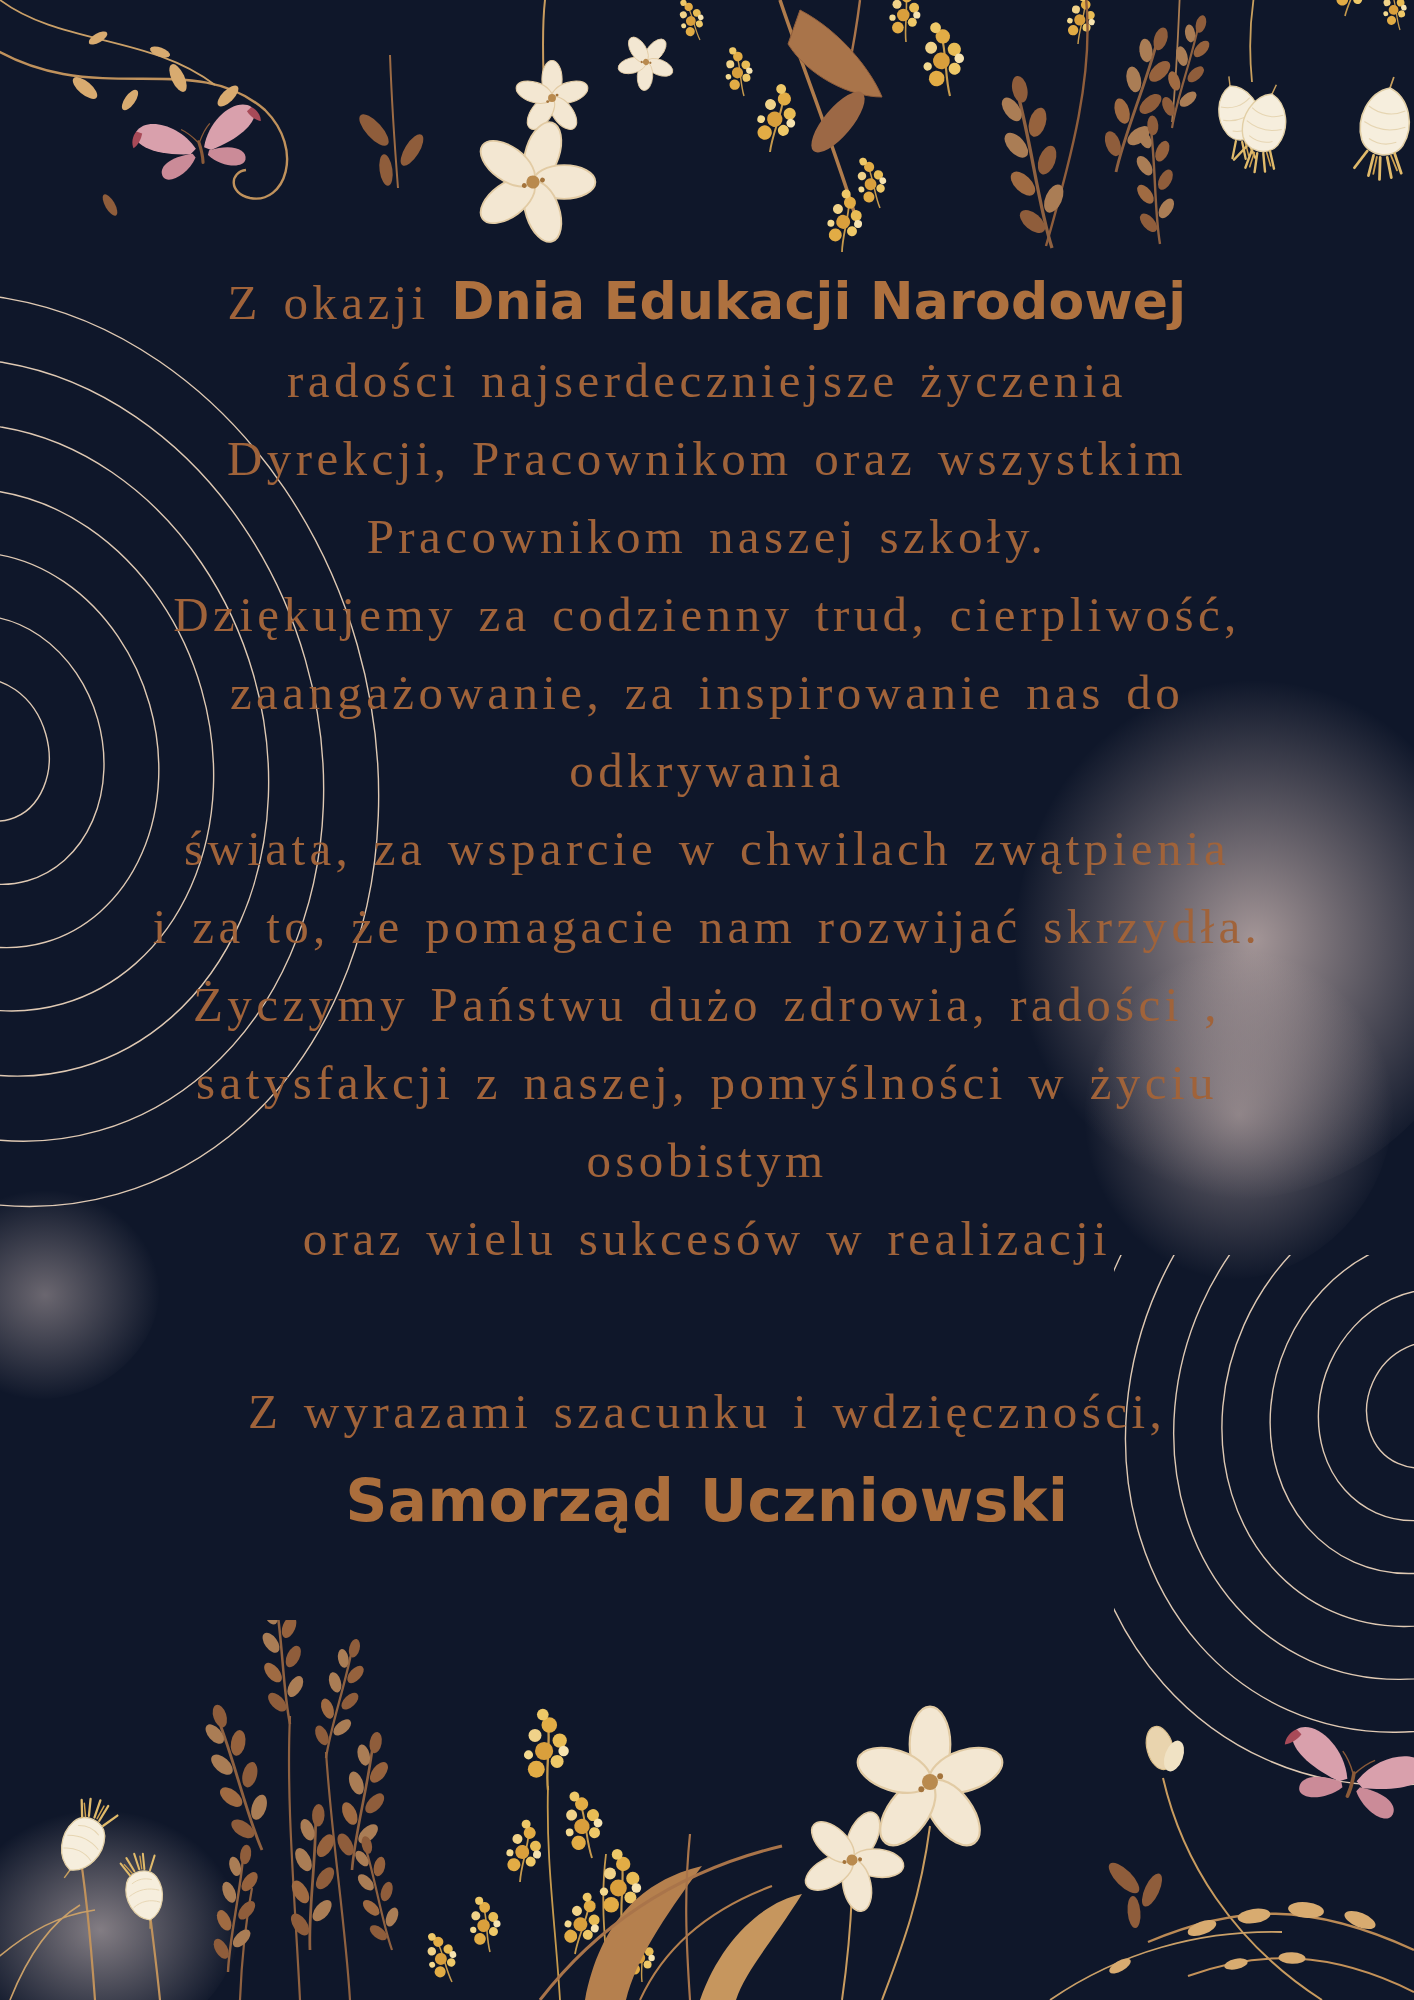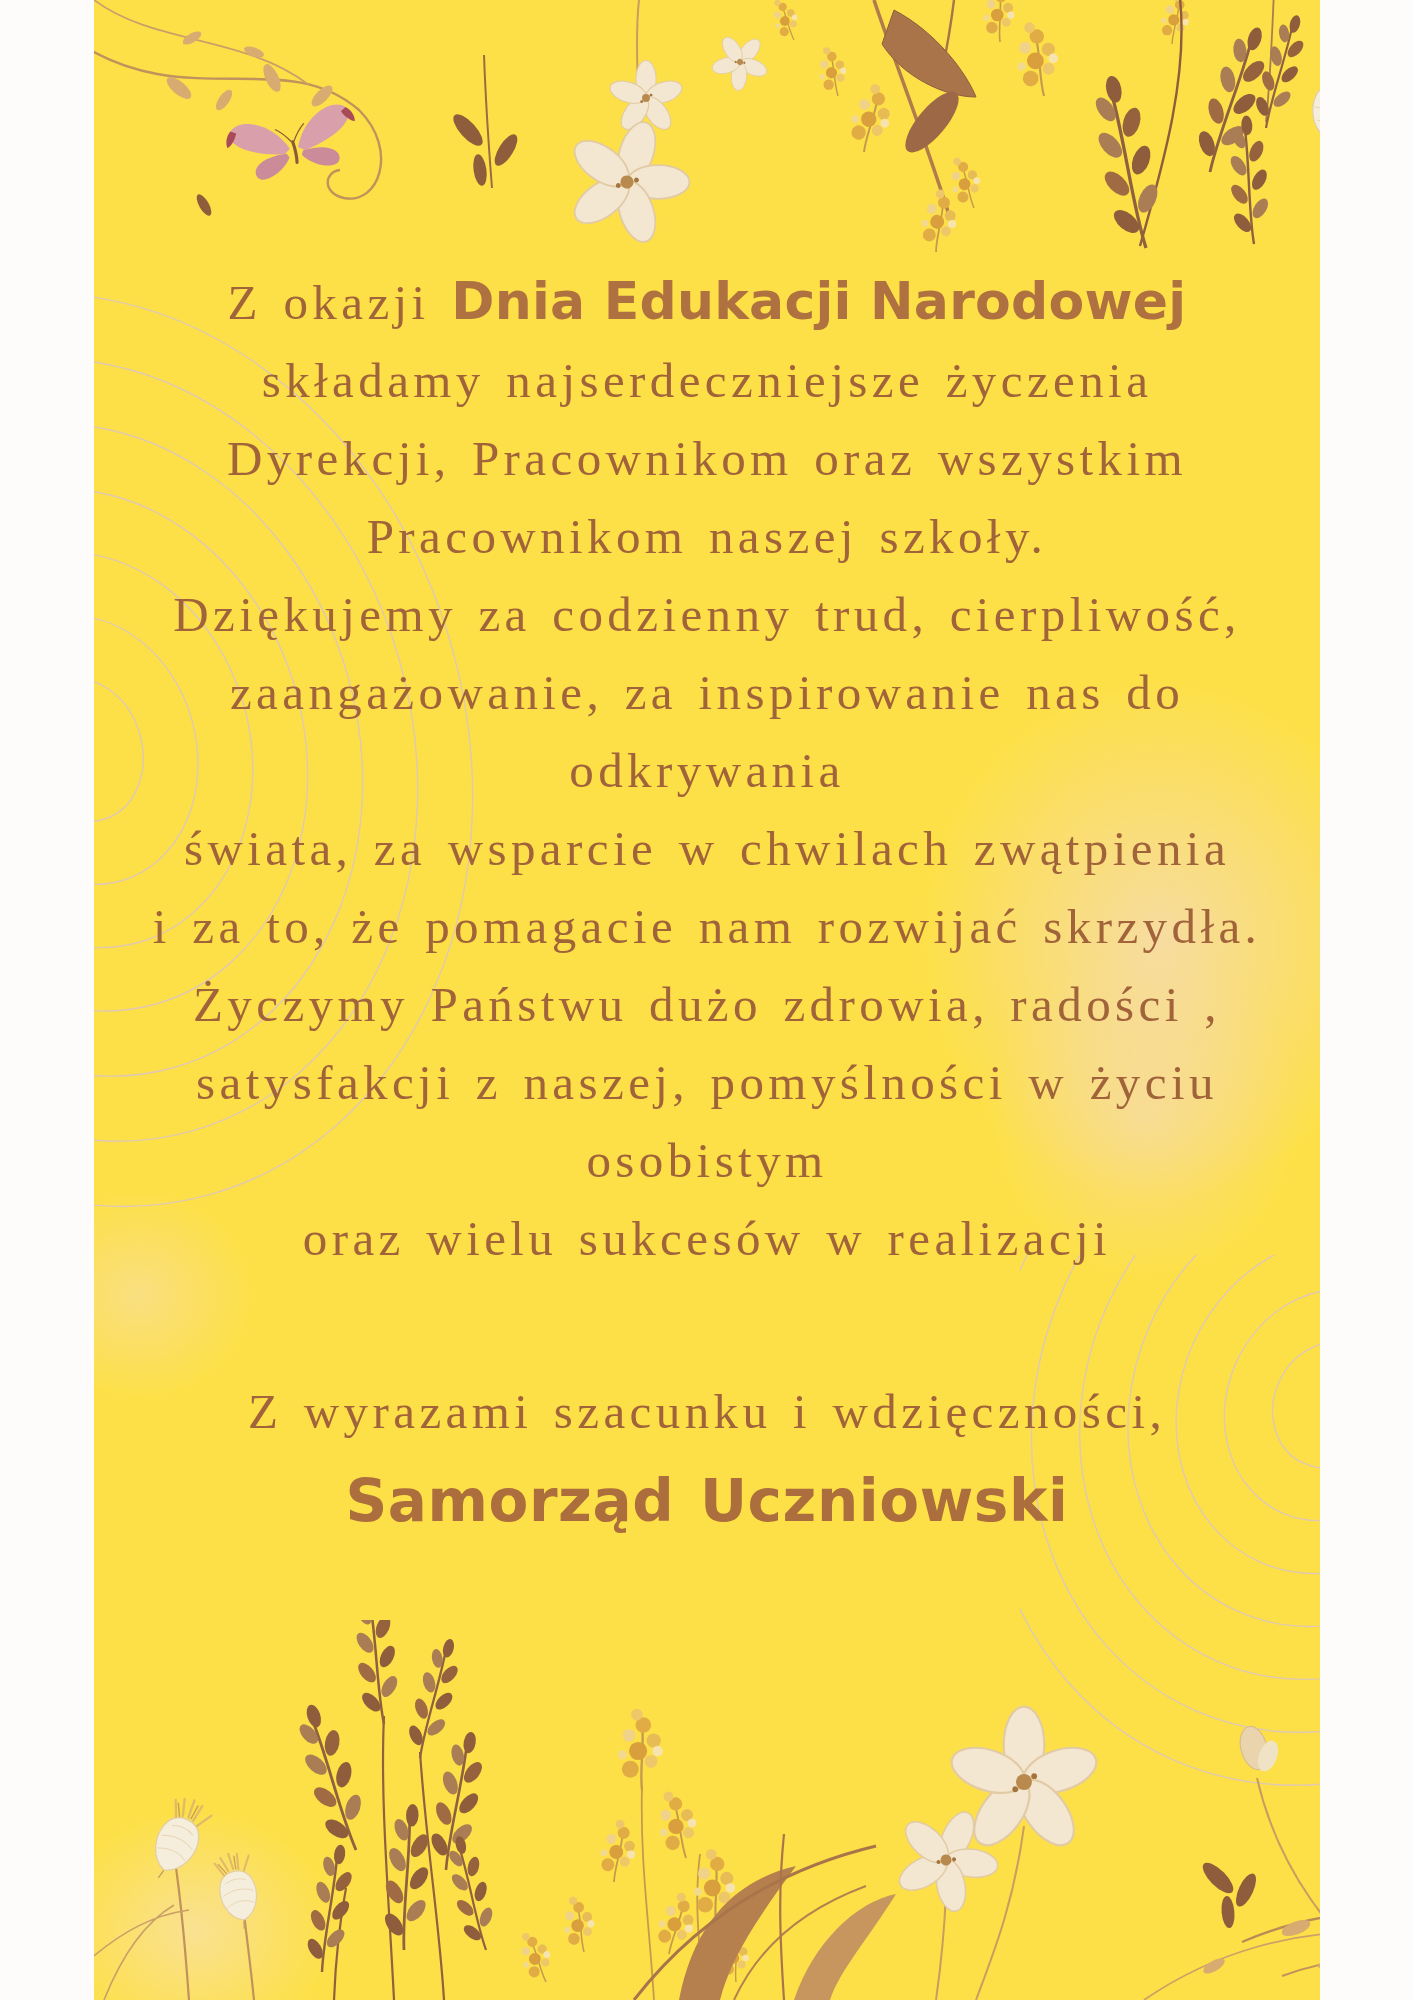--- a/index.html
+++ b/index.html
@@ -1,20 +1,20 @@
 <!DOCTYPE html>
 <html><head>
 <meta charset="utf-8">
 <style>
   html,body{margin:0;padding:0;background:#fdfcfa;}
   .card{
     position:relative;
-    width:1226px;height:2000px;
+    width:1414px;height:2000px;
     margin:0 auto;
-    background:#fde047;
+    background:#0f172a;
     overflow:hidden;
     font-family:"Liberation Serif", serif;
   }
   .layer{position:absolute;pointer-events:none;}
   
   .blob{position:absolute;border-radius:48% 52% 55% 45%/52% 46% 54% 48%;}
   .blob-a{right:-80px;top:680px;width:480px;height:520px;
     background:radial-gradient(closest-side,rgba(243,217,209,.65),rgba(243,217,209,0));}
   .blob-b{right:20px;top:950px;width:310px;height:330px;
     background:radial-gradient(closest-side,rgba(243,217,209,.45),rgba(243,217,209,0));}
@@ -297,21 +297,21 @@
         <use href="#leaf" transform="translate(1292,338) rotate(92) scale(.9)"></use>
         <use href="#leaf" transform="translate(1120,346) rotate(60) scale(.8)"></use>
       </g>
 
       <use href="#bfly" transform="translate(1352,160) rotate(16) scale(1.2)"></use>
     </svg>
   </div>
 
   <div class="greeting">
     <div class="line"><span>Z okazji </span><span class="occasion">Dnia Edukacji Narodowej</span></div>
-    <div class="line">składamy najserdeczniejsze życzenia</div>
+    <div class="line">radości najserdeczniejsze życzenia</div>
     <div class="line">Dyrekcji, Pracownikom oraz wszystkim</div>
     <div class="line">Pracownikom naszej szkoły.</div>
     <div class="line">Dziękujemy za codzienny trud, cierpliwość,</div>
     <div class="line">zaangażowanie, za inspirowanie nas do</div>
     <div class="line">odkrywania</div>
     <div class="line">świata, za wsparcie w chwilach zwątpienia</div>
     <div class="line">i za to, że pomagacie nam rozwijać skrzydła.</div>
     <div class="line">Życzymy Państwu dużo zdrowia, radości ,</div>
     <div class="line">satysfakcji z naszej, pomyślności w życiu</div>
     <div class="line">osobistym</div>

